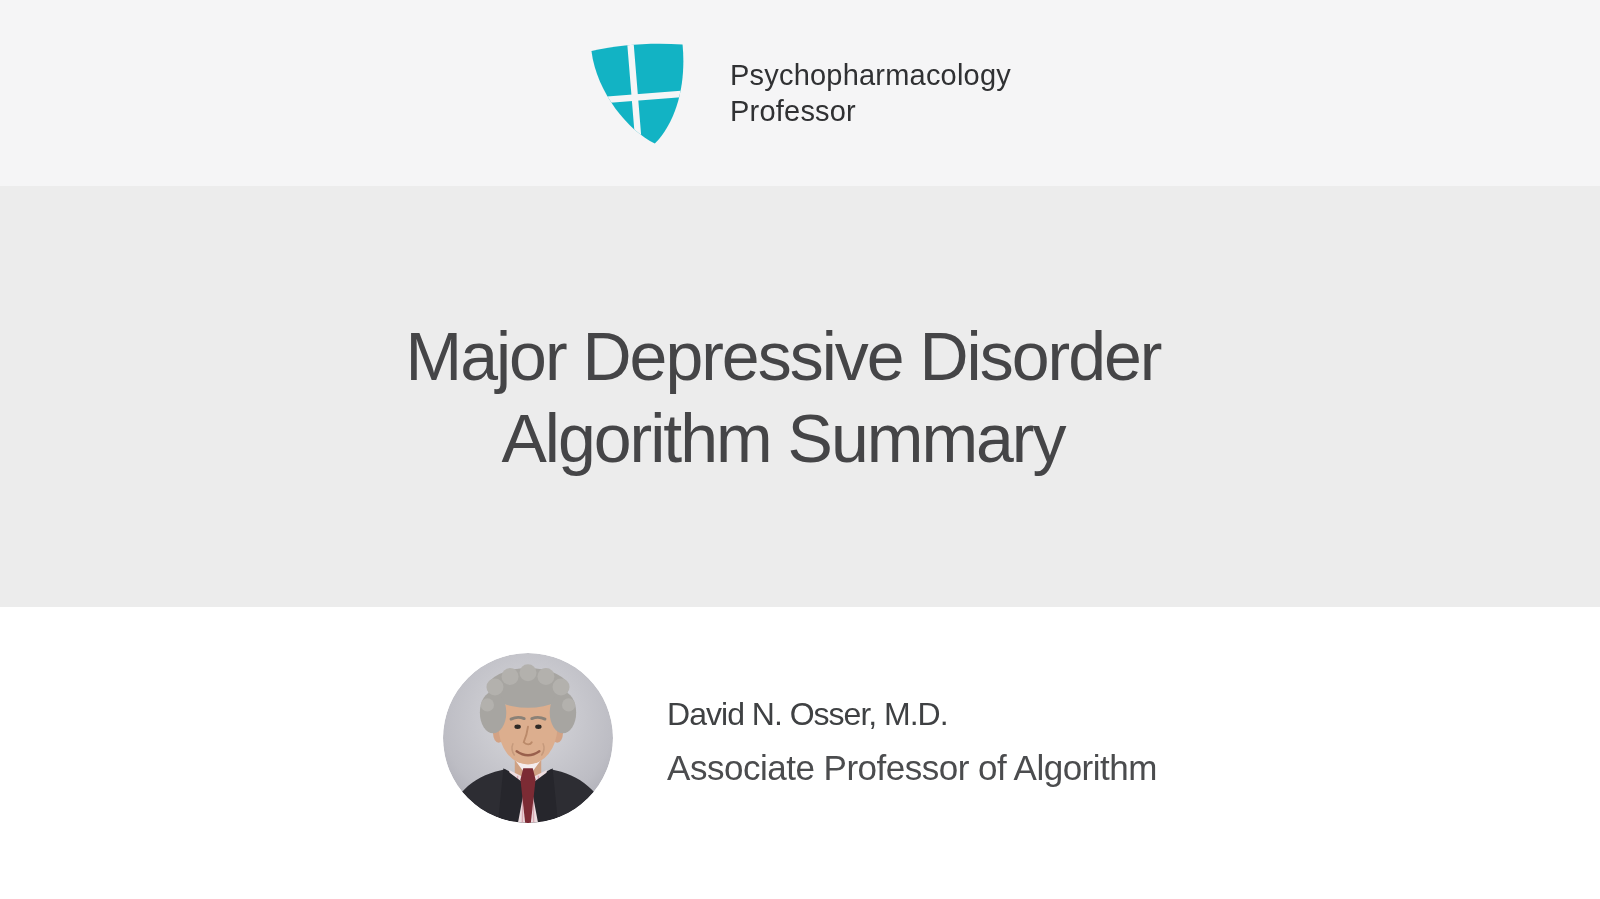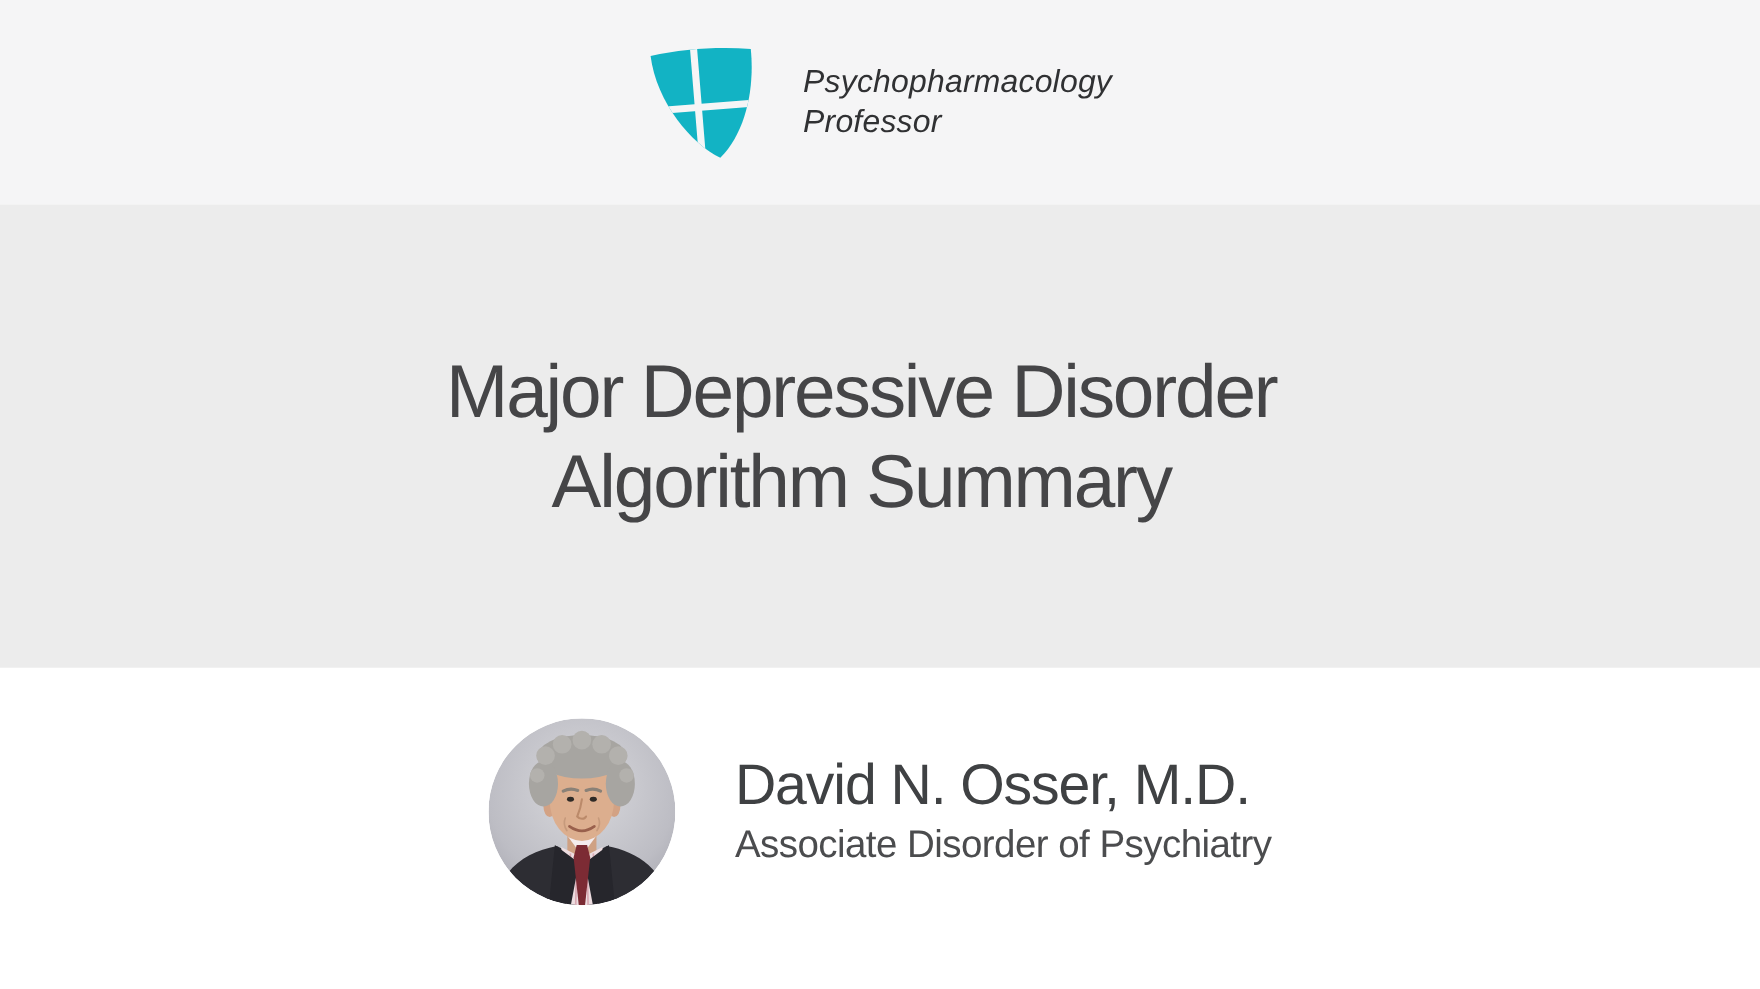--- a/index.html
+++ b/index.html
@@ -12,21 +12,21 @@
 
   
   .header-band {
     position:absolute; top:0; left:0; width:100%; height:186px;
     background:#f5f5f6;
     display:flex; align-items:center; justify-content:center; gap:45px;
   }
   .logo-svg { width:96px; height:103px; display:block; flex:none; }
   .wordmark {
     font-size:29px; line-height:36px; color:#303133;
-    letter-spacing:0.2px; text-align:left;font-style:italic;
+    letter-spacing:0.2px; text-align:left;
   }
   .wordmark span { display:block; }
 
   
   .title-band {
     position:absolute; top:186px; left:0; width:100%; height:421px;
     background:#ececec;
     display:flex; align-items:center; justify-content:center;
   }
   .slide-title {
@@ -41,21 +41,21 @@
     position:absolute; top:653px; left:0; width:100%;
     display:flex; align-items:center; justify-content:center; gap:54px;
   }
   .photo-wrap {
     width:170px; height:170px; border-radius:50%;
     overflow:hidden; flex:none;
   }
   .photo-wrap svg { display:block; width:170px; height:170px; }
   .presenter-text { text-align:left; }
   .presenter-name {
-    font-size:52px; line-height:52px; letter-spacing:-1px;
+    font-size:32px; line-height:52px; letter-spacing:-1px;
     color:#3f4143; margin:0 0 8px 0; font-weight:400;
   }
   .presenter-sub {
     font-size:35px; line-height:40px; letter-spacing:-0.5px;
     color:#4b4c4e;
   }
   .presenter-sub span { display:block; }
 </style>
 </head>
 <body>
@@ -144,18 +144,18 @@
 
           <path d="M78 104 Q90 112.5 102 104" stroke="#99604c" stroke-width="2.6" fill="none" stroke-linecap="round"></path>
           <path d="M74 96 Q71.5 102 75.5 108" stroke="#c69a7c" stroke-width="1.6" fill="none" stroke-linecap="round"></path>
           <path d="M106 96 Q108.5 102 104.5 108" stroke="#c69a7c" stroke-width="1.6" fill="none" stroke-linecap="round"></path>
         </g>
       </svg>
     </div>
     <div class="presenter-text">
       <div class="presenter-name">David N. Osser, M.D.</div>
       <div class="presenter-sub">
-        <span>Associate Disorder of Psychiatry</span>
+        <span>Associate Professor of Algorithm</span>
       </div>
     </div>
   </div>
 
 </div>
 
 </body></html>

